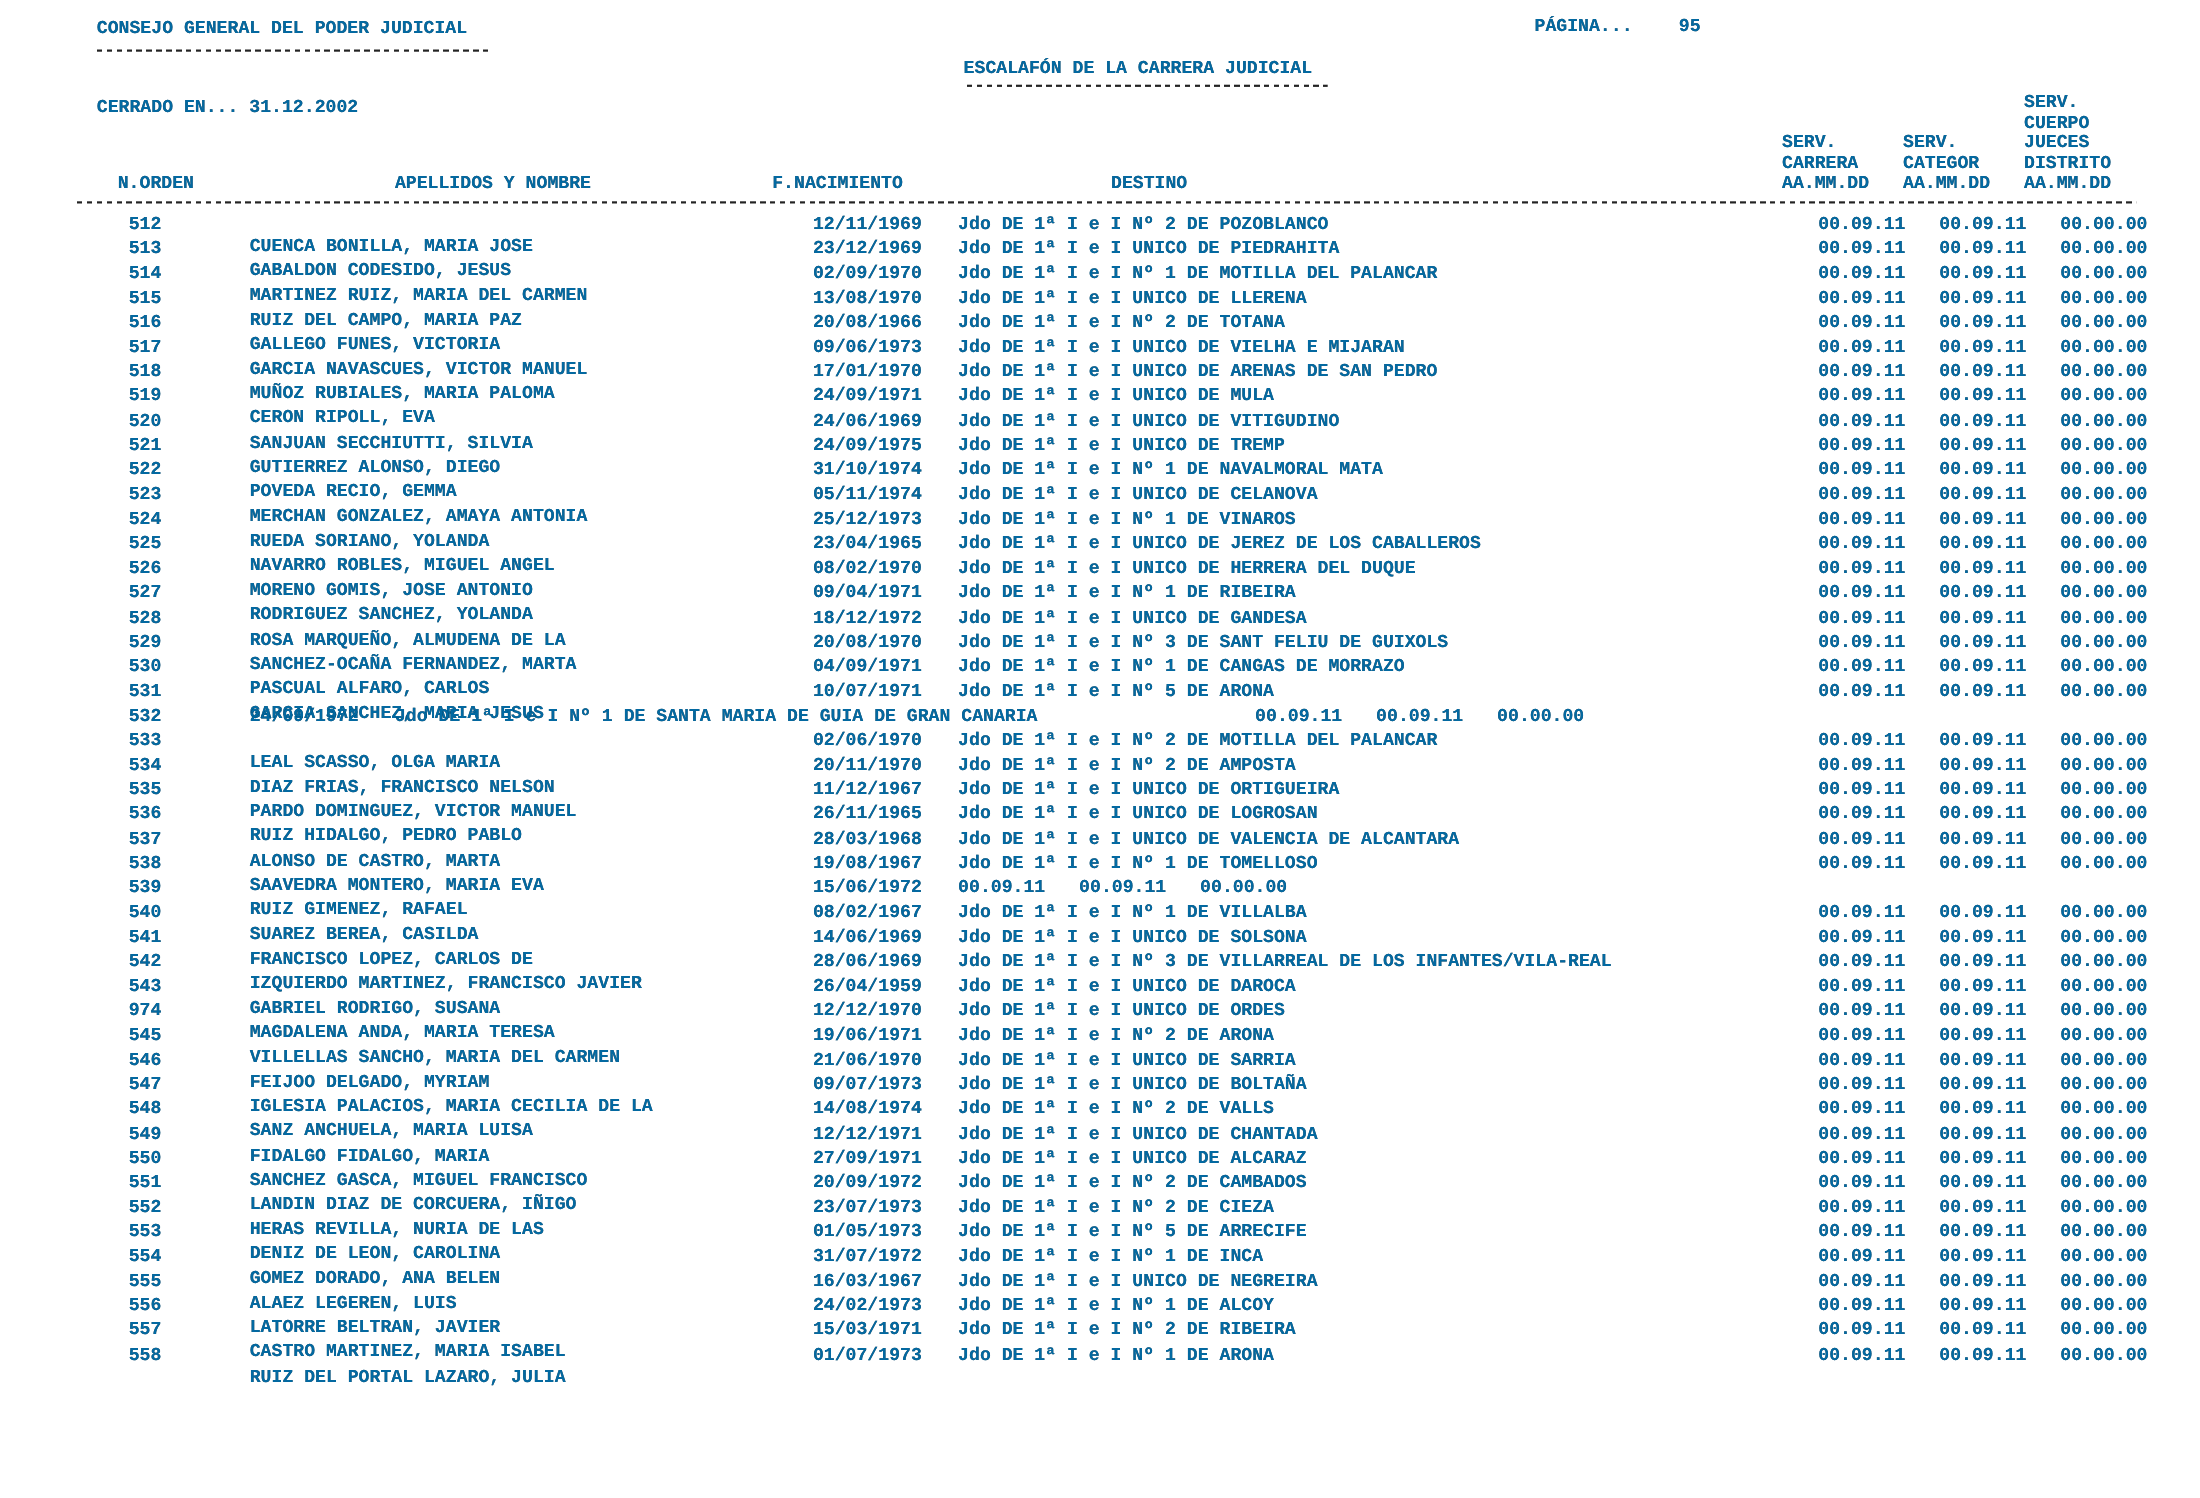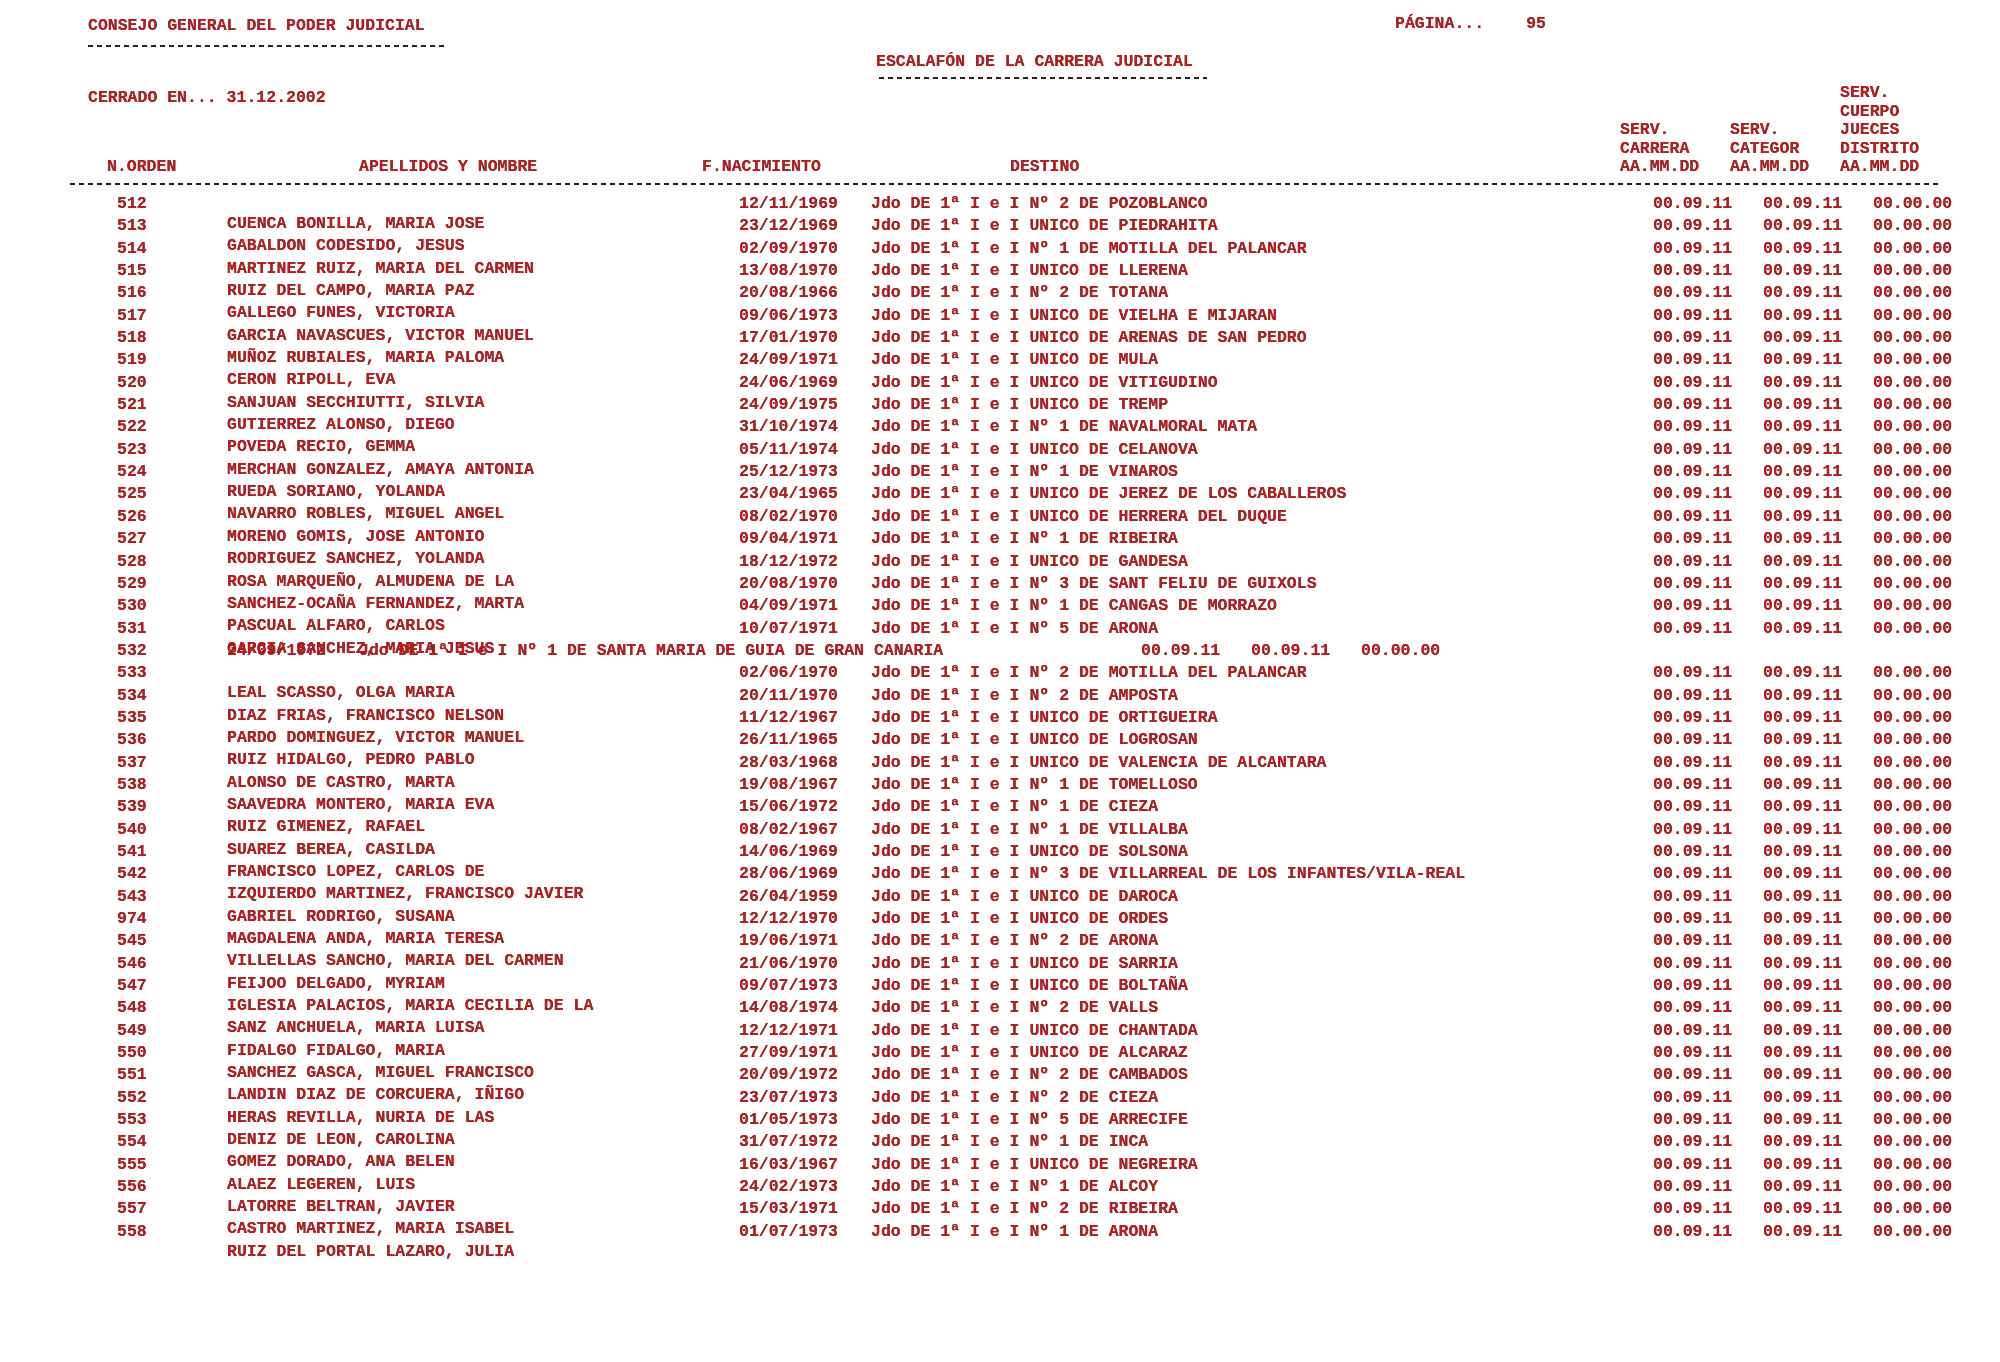--- a/index.html
+++ b/index.html
@@ -2,21 +2,21 @@
 <html><head>
 <meta charset="utf-8">
 <style>
   html,body{margin:0;padding:0;background:#e8e8e8;}
   .page{
     position:relative;
     width:2000px;height:1362px;
     background:#ffffff;
     font-family:"Liberation Mono","DejaVu Sans Mono",monospace;
     font-weight:700;
-    color:#b91c1c;
+    color:#0369a1;
     font-size:16.5px;
     overflow:hidden;
     text-shadow:0 0 .4px rgba(20,20,20,.75);
   }
   .abs{position:absolute;white-space:pre;}
   .dash{
     position:absolute;height:2px;
     background:repeating-linear-gradient(90deg,#232323 0 5px,transparent 5px 9px);
   }
   
@@ -113,21 +113,21 @@
       <div class="row"><span class="c-num">529</span><span class="c-name">SANCHEZ-OCAÑA FERNANDEZ, MARTA</span><span class="c-birth">20/08/1970</span><span class="c-dest">Jdo DE 1ª I e I Nº 3 DE SANT FELIU DE GUIXOLS</span><span class="c-s1">00.09.11</span><span class="c-s2">00.09.11</span><span class="c-s3">00.00.00</span></div>
       <div class="row"><span class="c-num">530</span><span class="c-name">PASCUAL ALFARO, CARLOS</span><span class="c-birth">04/09/1971</span><span class="c-dest">Jdo DE 1ª I e I Nº 1 DE CANGAS DE MORRAZO</span><span class="c-s1">00.09.11</span><span class="c-s2">00.09.11</span><span class="c-s3">00.00.00</span></div>
       <div class="row"><span class="c-num">531</span><span class="c-name">GARCIA SANCHEZ, MARIA JESUS</span><span class="c-birth">10/07/1971</span><span class="c-dest">Jdo DE 1ª I e I Nº 5 DE ARONA</span><span class="c-s1">00.09.11</span><span class="c-s2">00.09.11</span><span class="c-s3">00.00.00</span></div>
       <div class="row"><span class="c-num">532</span><span class="c-birth">24/09/1972</span><span class="c-dest">Jdo DE 1ª I e I Nº 1 DE SANTA MARIA DE GUIA DE GRAN CANARIA</span><span class="c-s1">00.09.11</span><span class="c-s2">00.09.11</span><span class="c-s3">00.00.00</span></div>
       <div class="row"><span class="c-num">533</span><span class="c-name">LEAL SCASSO, OLGA MARIA</span><span class="c-birth">02/06/1970</span><span class="c-dest">Jdo DE 1ª I e I Nº 2 DE MOTILLA DEL PALANCAR</span><span class="c-s1">00.09.11</span><span class="c-s2">00.09.11</span><span class="c-s3">00.00.00</span></div>
       <div class="row"><span class="c-num">534</span><span class="c-name">DIAZ FRIAS, FRANCISCO NELSON</span><span class="c-birth">20/11/1970</span><span class="c-dest">Jdo DE 1ª I e I Nº 2 DE AMPOSTA</span><span class="c-s1">00.09.11</span><span class="c-s2">00.09.11</span><span class="c-s3">00.00.00</span></div>
       <div class="row"><span class="c-num">535</span><span class="c-name">PARDO DOMINGUEZ, VICTOR MANUEL</span><span class="c-birth">11/12/1967</span><span class="c-dest">Jdo DE 1ª I e I UNICO DE ORTIGUEIRA</span><span class="c-s1">00.09.11</span><span class="c-s2">00.09.11</span><span class="c-s3">00.00.00</span></div>
       <div class="row"><span class="c-num">536</span><span class="c-name">RUIZ HIDALGO, PEDRO PABLO</span><span class="c-birth">26/11/1965</span><span class="c-dest">Jdo DE 1ª I e I UNICO DE LOGROSAN</span><span class="c-s1">00.09.11</span><span class="c-s2">00.09.11</span><span class="c-s3">00.00.00</span></div>
       <div class="row"><span class="c-num">537</span><span class="c-name">ALONSO DE CASTRO, MARTA</span><span class="c-birth">28/03/1968</span><span class="c-dest">Jdo DE 1ª I e I UNICO DE VALENCIA DE ALCANTARA</span><span class="c-s1">00.09.11</span><span class="c-s2">00.09.11</span><span class="c-s3">00.00.00</span></div>
       <div class="row"><span class="c-num">538</span><span class="c-name">SAAVEDRA MONTERO, MARIA EVA</span><span class="c-birth">19/08/1967</span><span class="c-dest">Jdo DE 1ª I e I Nº 1 DE TOMELLOSO</span><span class="c-s1">00.09.11</span><span class="c-s2">00.09.11</span><span class="c-s3">00.00.00</span></div>
-      <div class="row"><span class="c-num">539</span><span class="c-name">RUIZ GIMENEZ, RAFAEL</span><span class="c-birth">15/06/1972</span><span class="c-dest">Jdo DE 1ª I e I Nº 1 DE CIEZA</span><span class="c-s1">00.09.11</span><span class="c-s2">00.09.11</span><span class="c-s3">00.00.00</span></div>
+      <div class="row"><span class="c-num">539</span><span class="c-name">RUIZ GIMENEZ, RAFAEL</span><span class="c-birth">15/06/1972</span><span class="c-s1">00.09.11</span><span class="c-s2">00.09.11</span><span class="c-s3">00.00.00</span></div>
       <div class="row"><span class="c-num">540</span><span class="c-name">SUAREZ BEREA, CASILDA</span><span class="c-birth">08/02/1967</span><span class="c-dest">Jdo DE 1ª I e I Nº 1 DE VILLALBA</span><span class="c-s1">00.09.11</span><span class="c-s2">00.09.11</span><span class="c-s3">00.00.00</span></div>
       <div class="row"><span class="c-num">541</span><span class="c-name">FRANCISCO LOPEZ, CARLOS DE</span><span class="c-birth">14/06/1969</span><span class="c-dest">Jdo DE 1ª I e I UNICO DE SOLSONA</span><span class="c-s1">00.09.11</span><span class="c-s2">00.09.11</span><span class="c-s3">00.00.00</span></div>
       <div class="row"><span class="c-num">542</span><span class="c-name">IZQUIERDO MARTINEZ, FRANCISCO JAVIER</span><span class="c-birth">28/06/1969</span><span class="c-dest">Jdo DE 1ª I e I Nº 3 DE VILLARREAL DE LOS INFANTES/VILA-REAL</span><span class="c-s1">00.09.11</span><span class="c-s2">00.09.11</span><span class="c-s3">00.00.00</span></div>
       <div class="row"><span class="c-num">543</span><span class="c-name">GABRIEL RODRIGO, SUSANA</span><span class="c-birth">26/04/1959</span><span class="c-dest">Jdo DE 1ª I e I UNICO DE DAROCA</span><span class="c-s1">00.09.11</span><span class="c-s2">00.09.11</span><span class="c-s3">00.00.00</span></div>
       <div class="row"><span class="c-num">974</span><span class="c-name">MAGDALENA ANDA, MARIA TERESA</span><span class="c-birth">12/12/1970</span><span class="c-dest">Jdo DE 1ª I e I UNICO DE ORDES</span><span class="c-s1">00.09.11</span><span class="c-s2">00.09.11</span><span class="c-s3">00.00.00</span></div>
       <div class="row"><span class="c-num">545</span><span class="c-name">VILLELLAS SANCHO, MARIA DEL CARMEN</span><span class="c-birth">19/06/1971</span><span class="c-dest">Jdo DE 1ª I e I Nº 2 DE ARONA</span><span class="c-s1">00.09.11</span><span class="c-s2">00.09.11</span><span class="c-s3">00.00.00</span></div>
       <div class="row"><span class="c-num">546</span><span class="c-name">FEIJOO DELGADO, MYRIAM</span><span class="c-birth">21/06/1970</span><span class="c-dest">Jdo DE 1ª I e I UNICO DE SARRIA</span><span class="c-s1">00.09.11</span><span class="c-s2">00.09.11</span><span class="c-s3">00.00.00</span></div>
       <div class="row"><span class="c-num">547</span><span class="c-name">IGLESIA PALACIOS, MARIA CECILIA DE LA</span><span class="c-birth">09/07/1973</span><span class="c-dest">Jdo DE 1ª I e I UNICO DE BOLTAÑA</span><span class="c-s1">00.09.11</span><span class="c-s2">00.09.11</span><span class="c-s3">00.00.00</span></div>
       <div class="row"><span class="c-num">548</span><span class="c-name">SANZ ANCHUELA, MARIA LUISA</span><span class="c-birth">14/08/1974</span><span class="c-dest">Jdo DE 1ª I e I Nº 2 DE VALLS</span><span class="c-s1">00.09.11</span><span class="c-s2">00.09.11</span><span class="c-s3">00.00.00</span></div>
       <div class="row"><span class="c-num">549</span><span class="c-name">FIDALGO FIDALGO, MARIA</span><span class="c-birth">12/12/1971</span><span class="c-dest">Jdo DE 1ª I e I UNICO DE CHANTADA</span><span class="c-s1">00.09.11</span><span class="c-s2">00.09.11</span><span class="c-s3">00.00.00</span></div>

